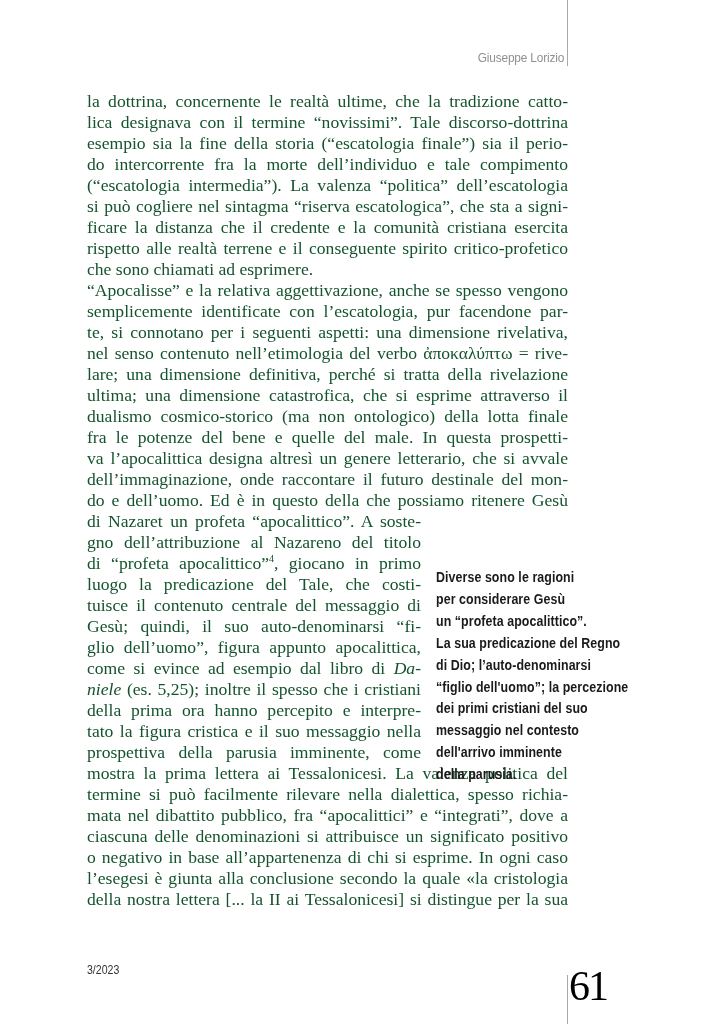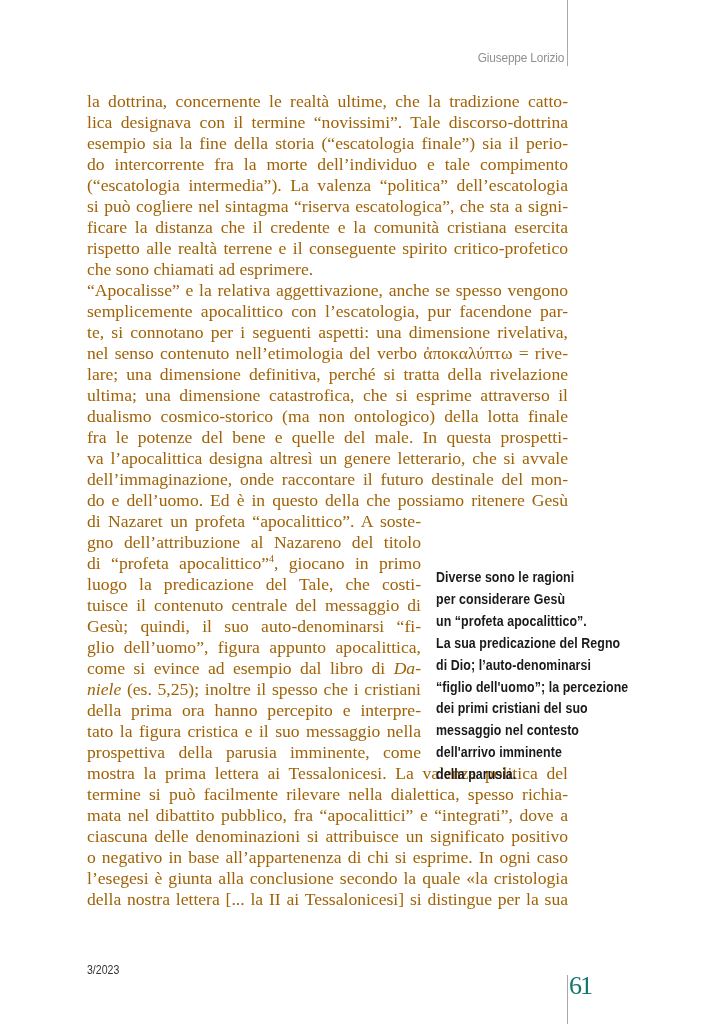--- a/index.html
+++ b/index.html
@@ -1,53 +1,53 @@
 <!DOCTYPE html>
 <html><head>
 <meta charset="utf-8">
 <style>
   html, body { margin: 0; padding: 0; background: #ffffff; }
   body { width: 719px; height: 1024px; position: relative; overflow: hidden; }
-  .serif { font-family: "Liberation Serif", "DejaVu Serif", serif; color: #a16207; }
+  .serif { font-family: "Liberation Serif", "DejaVu Serif", serif; color: #14532d; }
   .sans { font-family: "Liberation Sans", "DejaVu Sans", sans-serif; }
 
   .top-rule { position: absolute; left: 567px; top: 0; width: 1px; height: 66px; background: #a8a8a8; }
   .running-head { position: absolute; right: 155px; top: 50px; font-size: 13.5px; color: #8f8f8f; letter-spacing: -0.2px; transform: scaleX(0.88); transform-origin: right center; white-space: nowrap; }
 
   .line { position: absolute; left: 87px; width: 481px; font-size: 17.6px; line-height: 21px; white-space: nowrap; text-align: justify; text-align-last: justify; }
   .line.last { text-align-last: left; }
   .line.narrow { width: 334px; }
 
   .sidebar { position: absolute; left: 436px; top: 566px; width: 270px; }
   .side-line { font-size: 15.5px; line-height: 21.9px; color: #1a1a1a; font-weight: bold; white-space: nowrap; transform: scaleX(0.80); transform-origin: left center; letter-spacing: 0.1px; }
 
   .issue { position: absolute; left: 87px; top: 963px; font-size: 12px; color: #333; transform: scaleX(0.88); transform-origin: left center; }
   .bottom-rule { position: absolute; left: 567px; top: 975px; width: 1px; height: 49px; background: #a8a8a8; }
-  .page-number { position: absolute; left: 569px; top: 966px; font-size: 26px; color: #0f766e; font-family: "Liberation Serif", "DejaVu Serif", serif; letter-spacing: -2px; line-height: 40px; }
+  .page-number { position: absolute; left: 569px; top: 966px; font-size: 42px; color: #000000; font-family: "Liberation Serif", "DejaVu Serif", serif; letter-spacing: -2px; line-height: 40px; }
   sup { font-size: 10px; vertical-align: 7px; line-height: 0; }
   em { }
 </style>
 </head>
 <body>
 
 <div class="top-rule"></div>
 <div class="running-head sans">Giuseppe Lorizio</div>
 
 <div>
   <div class="line serif" style="top:91px">la dottrina, concernente le realtà ultime, che la tradizione catto-</div>
   <div class="line serif" style="top:112px">lica designava con il termine “novissimi”. Tale discorso-dottrina</div>
   <div class="line serif" style="top:133px">esempio sia la fine della storia (“escatologia finale”) sia il perio-</div>
   <div class="line serif" style="top:154px">do intercorrente fra la morte dell’individuo e tale compimento</div>
   <div class="line serif" style="top:175px">(“escatologia intermedia”). La valenza “politica” dell’escatologia</div>
   <div class="line serif" style="top:196px">si può cogliere nel sintagma “riserva escatologica”, che sta a signi-</div>
   <div class="line serif" style="top:217px">ficare la distanza che il credente e la comunità cristiana esercita</div>
   <div class="line serif" style="top:238px">rispetto alle realtà terrene e il conseguente spirito critico-profetico</div>
   <div class="line serif last" style="top:259px">che sono chiamati ad esprimere.</div>
   <div class="line serif" style="top:280px">“Apocalisse” e la relativa aggettivazione, anche se spesso vengono</div>
-  <div class="line serif" style="top:301px">semplicemente apocalittico con l’escatologia, pur facendone par-</div>
+  <div class="line serif" style="top:301px">semplicemente identificate con l’escatologia, pur facendone par-</div>
   <div class="line serif" style="top:322px">te, si connotano per i seguenti aspetti: una dimensione rivelativa,</div>
   <div class="line serif" style="top:343px">nel senso contenuto nell’etimologia del verbo ἀποκαλύπτω = rive-</div>
   <div class="line serif" style="top:364px">lare; una dimensione definitiva, perché si tratta della rivelazione</div>
   <div class="line serif" style="top:385px">ultima; una dimensione catastrofica, che si esprime attraverso il</div>
   <div class="line serif" style="top:406px">dualismo cosmico-storico (ma non ontologico) della lotta finale</div>
   <div class="line serif" style="top:427px">fra le potenze del bene e quelle del male. In questa prospetti-</div>
   <div class="line serif" style="top:448px">va l’apocalittica designa altresì un genere letterario, che si avvale</div>
   <div class="line serif" style="top:469px">dell’immaginazione, onde raccontare il futuro destinale del mon-</div>
   <div class="line serif" style="top:490px">do e dell’uomo. Ed è in questo della che possiamo ritenere Gesù</div>
   <div class="line serif narrow" style="top:511px">di Nazaret un profeta “apocalittico”. A soste-</div>

